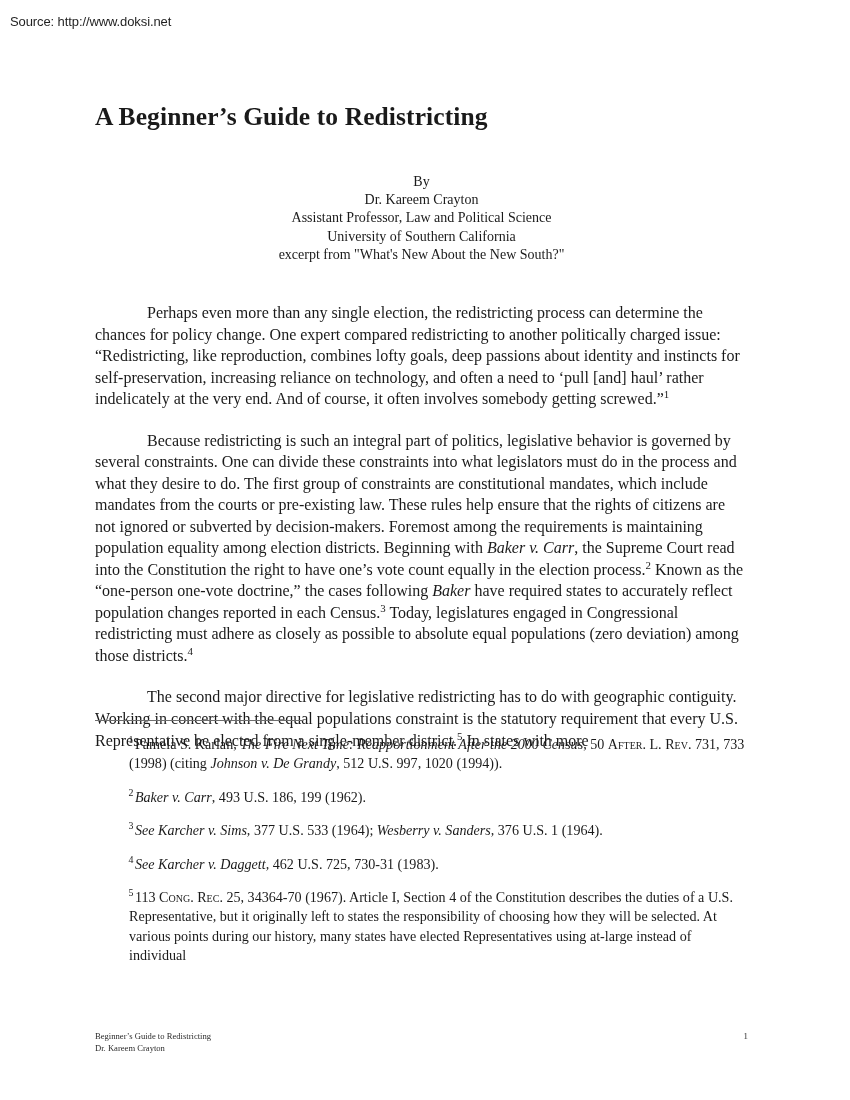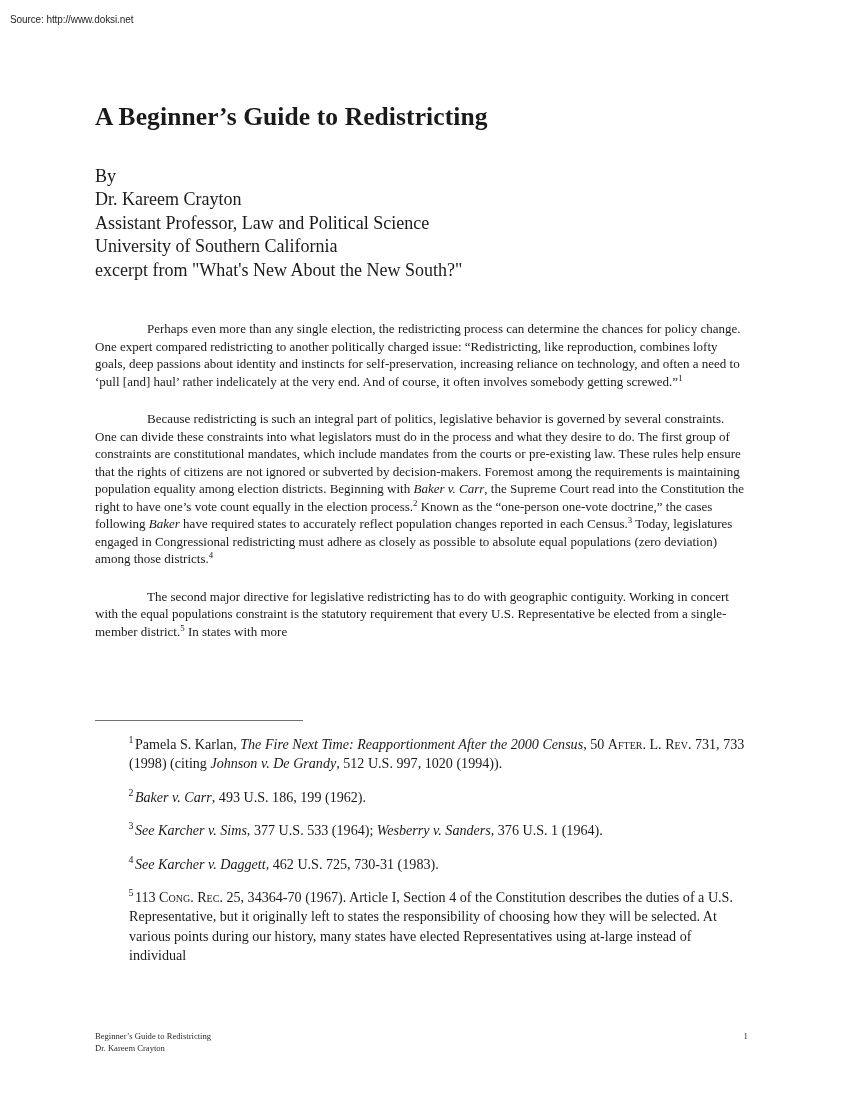--- a/index.html
+++ b/index.html
@@ -15,21 +15,21 @@
     color: #1a1a1a;
     overflow: hidden;
   }
 
   
   #source-banner {
     position: absolute;
     top: 14px;
     left: 10px;
     font-family: "Liberation Sans", "DejaVu Sans", sans-serif;
-    font-size: 10px;
+    font-size: 13px;
     color: #1f1f1f;
     letter-spacing: -0.1px;
     white-space: nowrap;
   }
 
   
   #page-sheet {
     position: absolute;
     top: 30px;
     left: 0;
@@ -50,30 +50,31 @@
     margin: 0;
     padding-top: 72px;
     text-align: left;
     font-size: 25.5px;
     font-weight: bold;
     letter-spacing: 0.1px;
     line-height: 1.2;
   }
 
   #byline-block {
-    margin-top: 32px;
-    font-size: 18px;
+    margin-top: 40px;
+    text-align: center;
+    font-size: 14px;
     line-height: 1.31;
   }
   #byline-block div { white-space: nowrap; }
 
   
   #body-block {
     margin-top: 38px;
-    font-size: 13px;
+    font-size: 16px;
     line-height: 1.345;
     text-align: left;
   }
   .para {
     margin: 0 0 20px 0;
     text-indent: 52px;
   }
   .para:last-child { margin-bottom: 4px; }
 
   i, .ital { font-style: italic; }

